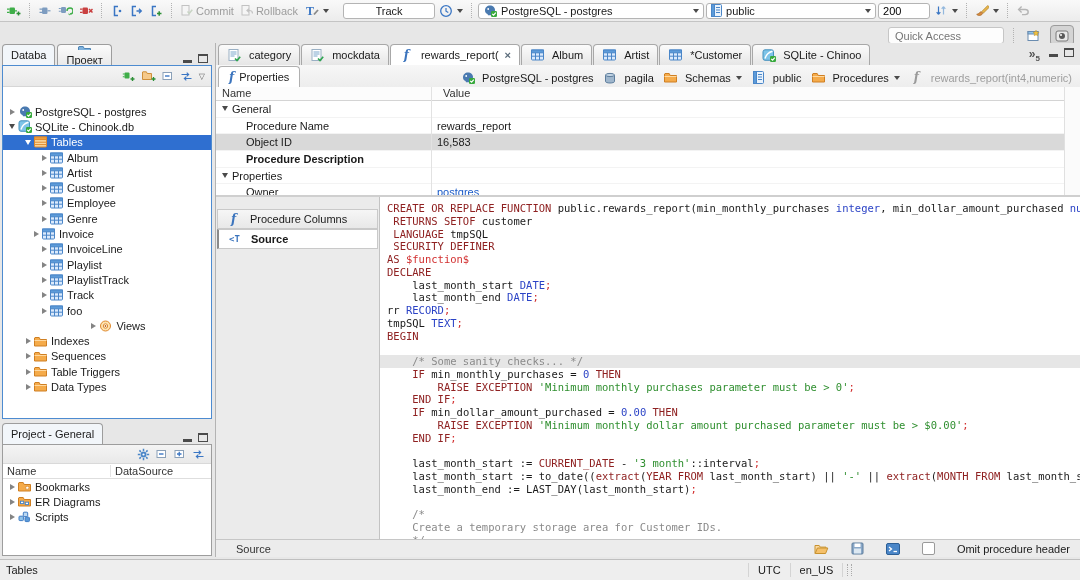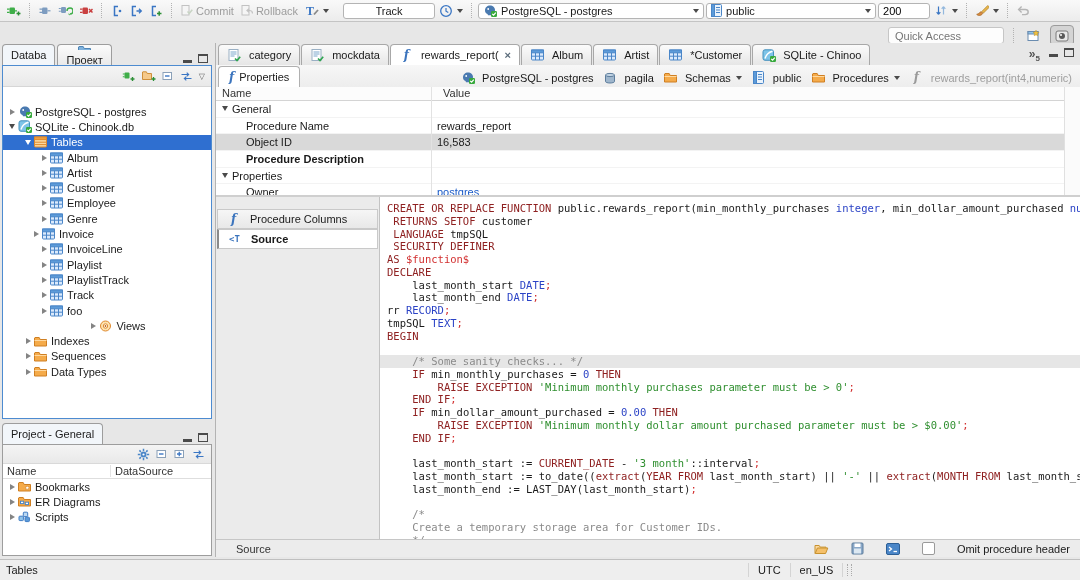--- a/index.html
+++ b/index.html
@@ -510,20 +510,30 @@
           <span class="tlabel">Sequences</span>
         </div>
         <div class="trow" style="padding-left: 20px;">
           <span class="arrow right"></span>
           <span class="tico">
             <svg width="13" height="11">
               <path d="M0.5 2 L0.5 10 L12.5 10 L12.5 3.5 L6.2 3.5 L5.2 1.5 L1 1.5 Z" fill="#f5ab4a" stroke="#cf7f22"></path>
               <path d="M0.5 4.5h12" stroke="#ffd9a0"></path>
             </svg>
           </span>
+          <span class="tlabel">Table Triggers</span>
+        </div>
+        <div class="trow" style="padding-left: 20px;">
+          <span class="arrow right"></span>
+          <span class="tico">
+            <svg width="13" height="11">
+              <path d="M0.5 2 L0.5 10 L12.5 10 L12.5 3.5 L6.2 3.5 L5.2 1.5 L1 1.5 Z" fill="#f5ab4a" stroke="#cf7f22"></path>
+              <path d="M0.5 4.5h12" stroke="#ffd9a0"></path>
+            </svg>
+          </span>
           <span class="tlabel">Data Types</span>
         </div>
       </div>
   </div>
 </div>
 
 <div class="project">
   <div class="tabrow">
     <span class="ptab active">
       <svg width="12" height="11">

